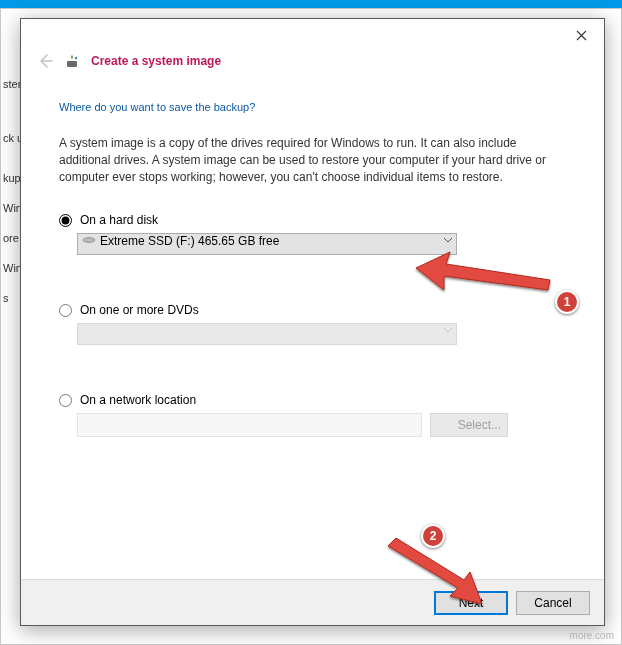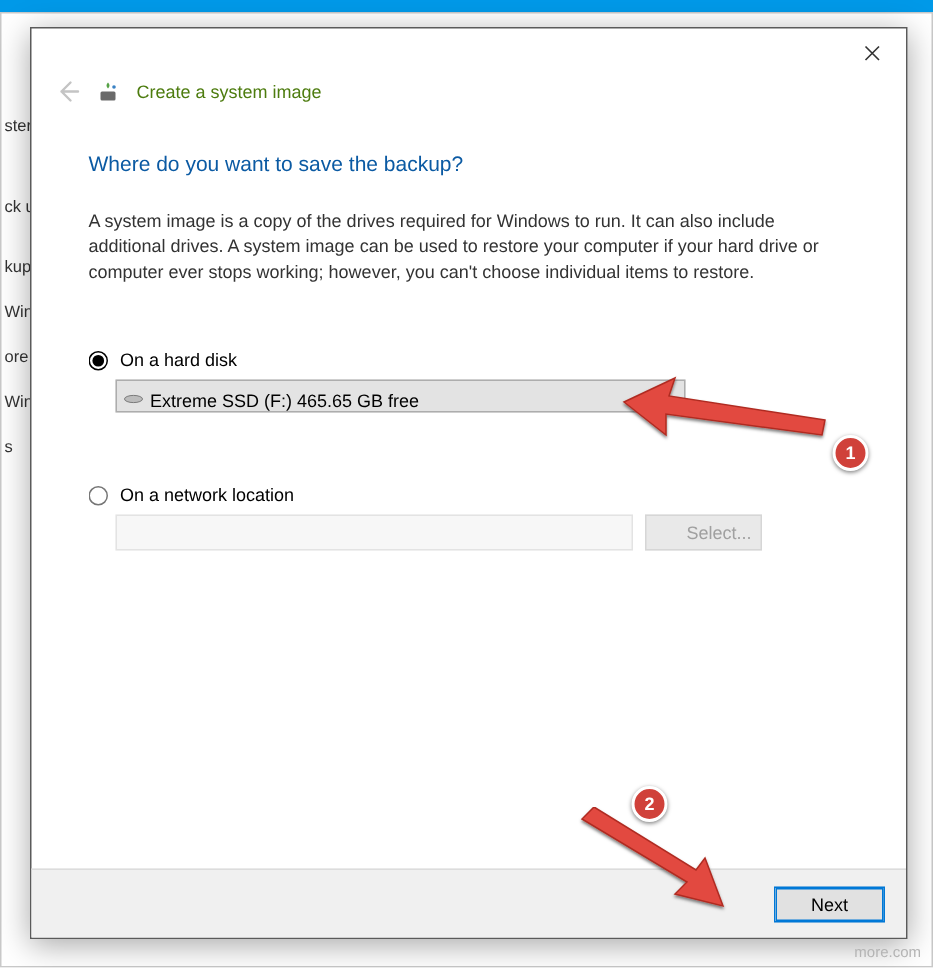--- a/index.html
+++ b/index.html
@@ -76,57 +76,58 @@
     color: #b8b8b8;
     font-size: 16px;
     display: flex; align-items: center; justify-content: center;
   }
   .app-icon {
     width: 16px; height: 16px;
     display: inline-block;
   }
   .dialog-title {
     font-size: 12px;
-    color: #4d7c0f;
+    color: #be185d;
+    font-weight: bold;
   }
 
   .dialog-body {
     flex: 1;
     padding: 20px 38px 10px 38px;
     overflow: hidden;
   }
   .heading {
     color: #0b5aa3;
-    font-size: 14px;
+    font-size: 11px;
     margin-bottom: 22px;
   }
   .description {
     color: #333;
     font-size: 12px;
     line-height: 1.4;
-    margin-bottom: 44px;
+    margin-bottom: 28px;
   }
 
   .option-group { margin-bottom: 48px; }
   .option-row {
     display: flex;
     align-items: center;
     gap: 6px;
     margin-bottom: 6px;
   }
   .option-row input[type="radio"] {
     margin: 0 2px 0 0;
     accent-color: #000;
   }
   .option-label { font-size: 12px; color: #000; }
 
   .combo {
     margin-left: 18px;
     display: flex;
-    align-items: flex-end;
+    align-items: flex-start;
     width: 380px;
     height: 22px;
     background: #e3e3e3;
     border: 1px solid #adadad;
     font-size: 12px;
     padding: 0 4px;
     position: relative;
   }
   .combo .drive-icon { margin-right: 4px; }
   .combo .combo-value { flex: 1; }
@@ -272,35 +273,50 @@
         </span>
         <span class="combo-value">Extreme SSD (F:)  465.65 GB free</span>
         <span class="chevron">
           <svg width="8" height="5" viewBox="0 0 8 5">
               <path d="M0 0 L4 4 L8 0" stroke="#555" stroke-width="1" fill="none"></path>
             </svg>
         </span>
       </div>
     </div>
 
+    <div class="option-group">
+      <div class="option-row">
+        <input type="radio" name="dest" style="">
+        <span class="option-label">On one or more DVDs</span>
+      </div>
+      <div class="combo disabled">
+        <span class="combo-value"></span>
+        <span class="chevron">
+          <svg width="8" height="5" viewBox="0 0 8 5">
+              <path d="M0 0 L4 4 L8 0" stroke="#c8c8c8" stroke-width="1" fill="none"></path>
+            </svg>
+        </span>
+      </div>
+    </div>
 
     <div class="option-group" style="margin-bottom:17px">
       <div class="option-row">
         <input type="radio" name="dest" style="">
         <span class="option-label">On a network location</span>
       </div>
       <div class="net-row">
         <div class="net-input"></div>
         <button class="select-btn" disabled="">Select...</button>
       </div>
     </div>
   </div>
 
   <div class="dialog-footer">
     <button class="btn primary">Next</button>
+    <button class="btn">Cancel</button>
   </div>
 </div>
 
 <svg class="annotation" style="left:410px; top:242px;" width="160" height="70" viewBox="0 0 160 70">
   <defs>
     <filter id="s1" x="-20%" y="-20%" width="140%" height="140%">
       <feDropShadow dx="0" dy="1.5" stdDeviation="1.2" flood-opacity="0.5"></feDropShadow>
     </filter>
   </defs>
   <g filter="url(#s1)">

